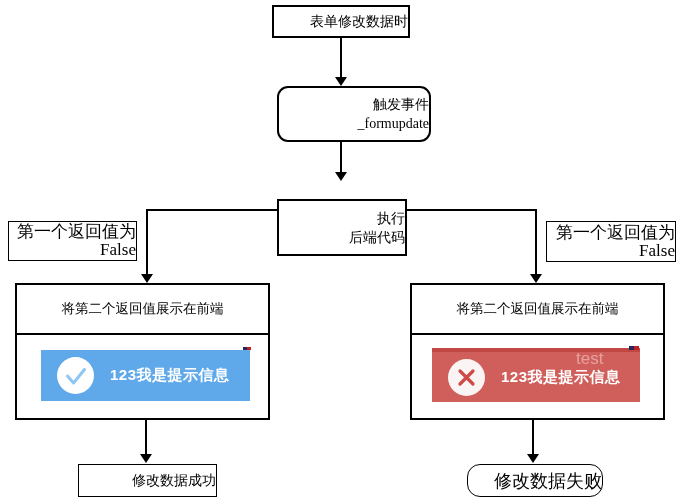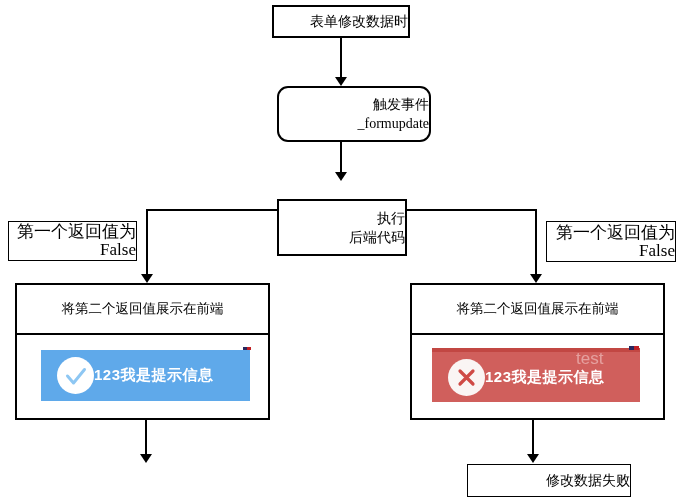--- a/index.html
+++ b/index.html
@@ -63,21 +63,21 @@
     align-items: center;
     color: #fff;
     font-family: "Liberation Sans", "DejaVu Sans", sans-serif;
     font-weight: bold;
     font-size: 15px;
     letter-spacing: 0.5px;
   }
   .toast-blue { background: var(--toast-blue, #5fa9ea); }
   .toast-red  { background: var(--toast-red, #d05f5c); border-top: 4px solid var(--toast-red-top, #c24743); }
   .toast-icon { margin-left: 16px; width: 37px; height: 37px; flex: 0 0 auto; }
-  .toast-msg  { white-space: nowrap; }
+  .toast-msg  { margin-left: 16px; white-space: nowrap; }
   .check-path { stroke: var(--check-blue, #8ec7f3); stroke-width: 3; fill: none; stroke-linecap: round; stroke-linejoin: round; }
   .x-path     { stroke: var(--x-red, #cf4a46); stroke-width: 3.2; fill: none; stroke-linecap: round; }
   
   .watermark-text {
     position: absolute;
     font-family: "Liberation Sans", "DejaVu Sans", sans-serif;
     font-size: 17px;
     color: rgba(255, 240, 240, 0.45);
     pointer-events: none;
   }
@@ -159,17 +159,20 @@
   </div>
   <span class="watermark-text" style="left:568px; top:349px;margin-left:8px;">test</span>
   <div class="artifact-dash" style="left:629px; top:346px; width:10px; height:4px;"></div>
 
   <div class="vline" style="left:145px; top:420px; height:34px;"></div>
   <div class="arrowhead" style="left:140px; top:454px;"></div>
 
   <div class="vline" style="left:532px; top:420px; height:34px;"></div>
   <div class="arrowhead" style="left:527px; top:454px;"></div>
 
-  <div class="fbox thin" style="left:467px; top:464px; width:164px; height:33px; font-size:14px;">
+  <div class="fbox thin" style="left:78px; top:464px; width:139px; height:33px; font-size:14px;">
+    <span>修改数据成功</span>
+  </div>
+  <div class="fbox thin" style="left:467px; top:464px; width:136px; height:33px; font-size:18px;border-radius:13px;">
     <span>修改数据失败</span>
   </div>
 
 </div>
 
 </body></html>

